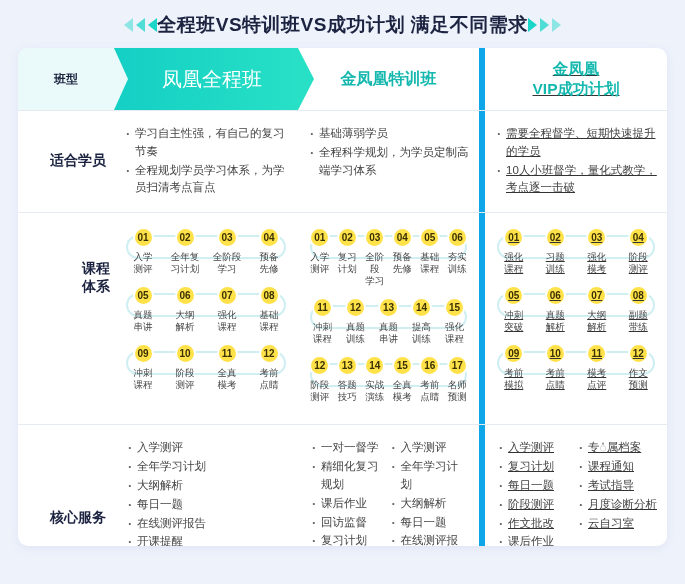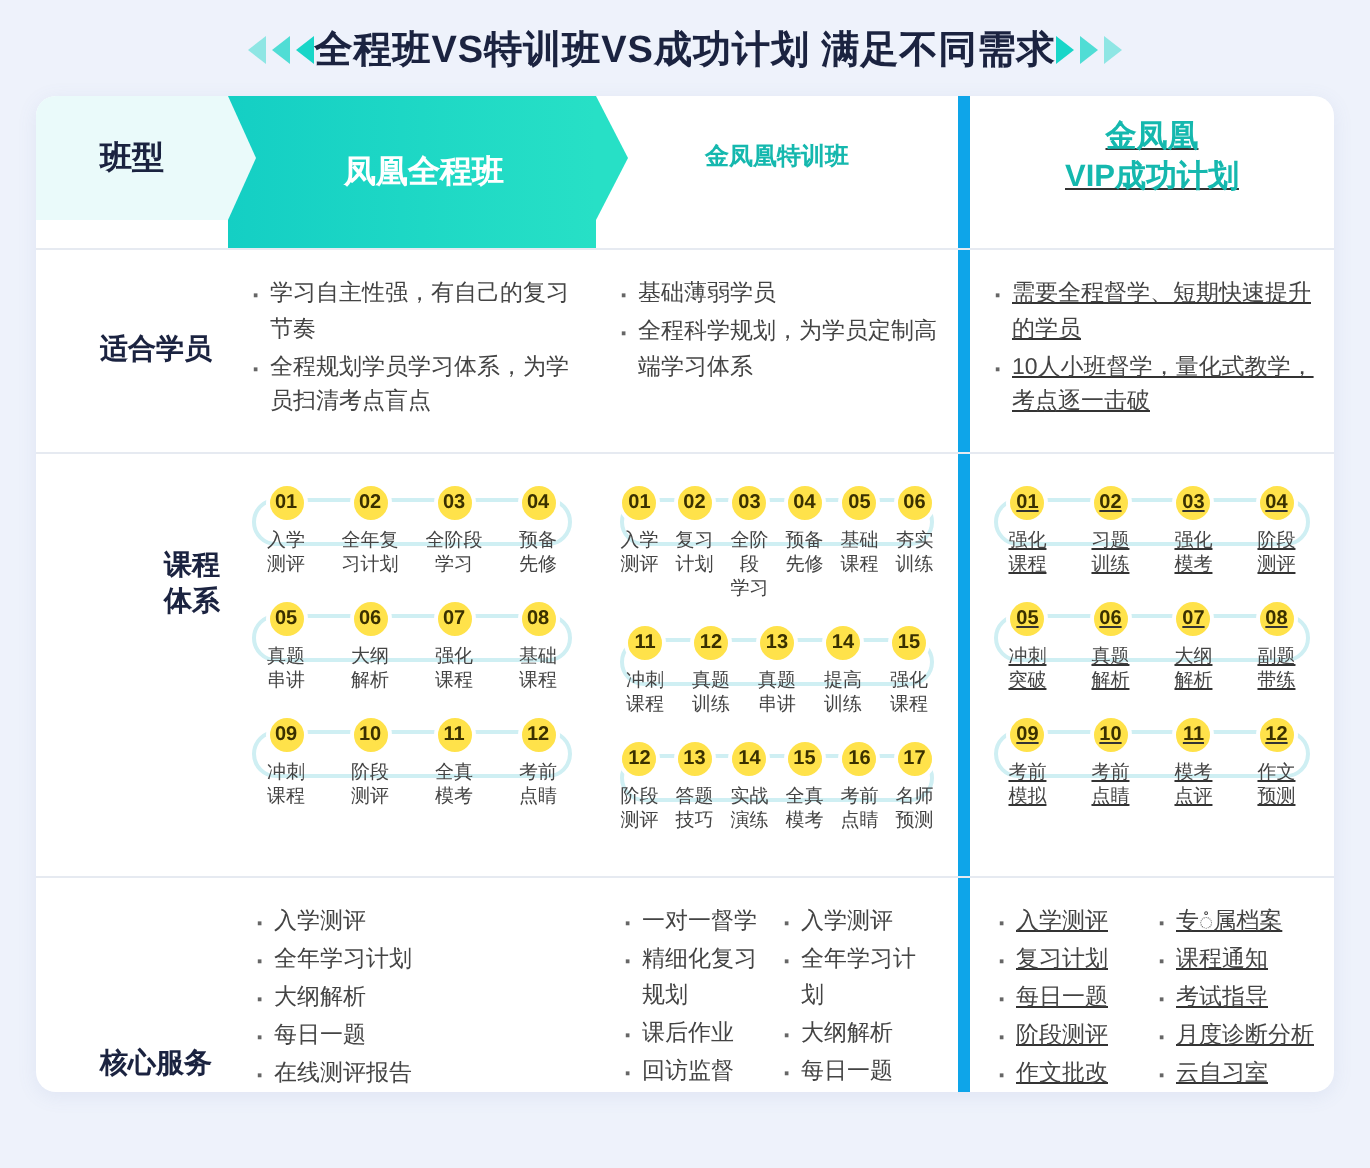--- a/index.html
+++ b/index.html
@@ -52,53 +52,53 @@
   col.c2 { width: 184px; }
   col.c3 { width: 185px; }
 
   
   .head-row td { height: 62px; padding: 0; }
   .hd-label {
     position: relative;
     background: #eafafa;
     height: 62px;
     display: flex; align-items: center; justify-content: center;
-    font-size: 16px; font-weight: bold; color: #1b2340;
+    font-size: 12px; font-weight: bold; color: #1b2340;
   }
   .hd-label::after {
     content: "";
     position: absolute; right: -14px; top: 0;
     width: 0; height: 0;
     border-top: 31px solid transparent;
     border-bottom: 31px solid transparent;
     border-left: 14px solid #eafafa;
     z-index: 3;
   }
   .hd-main {
     position: relative;
-    height: 76px;
+    height: 62px;
     background: linear-gradient(90deg, #14cfc4 0%, #27e0c6 100%);
     display: flex; align-items: center; justify-content: center;
-    color: #fff; font-size: 16px; font-weight: bold;
+    color: #fff; font-size: 20px; font-weight: normal;
     padding-left: 12px;
   }
   .hd-main::after {
     content: "";
     position: absolute; right: -16px; top: 0;
     width: 0; height: 0;
     border-top: 31px solid transparent;
     border-bottom: 31px solid transparent;
     border-left: 16px solid #27e0c6;
     z-index: 2;
   }
   .hd-plain {
     height: 62px;
     display: flex; align-items: center; justify-content: center;
     text-align: center;
-    font-size: 12px; font-weight: bold; color: #15b8ae;
+    font-size: 16px; font-weight: bold; color: #15b8ae;
     line-height: 1.3;
     padding: 0 6px;
   }
   .hd-plain.two-line { font-size: 15.5px; }
 
   .vline { border-left: 6px solid #0ea5e9; text-decoration: underline; }
   .hsep td { padding: 0; }
   .hsep .line { height: 1px; background: #e6eaf1; }
 
   

